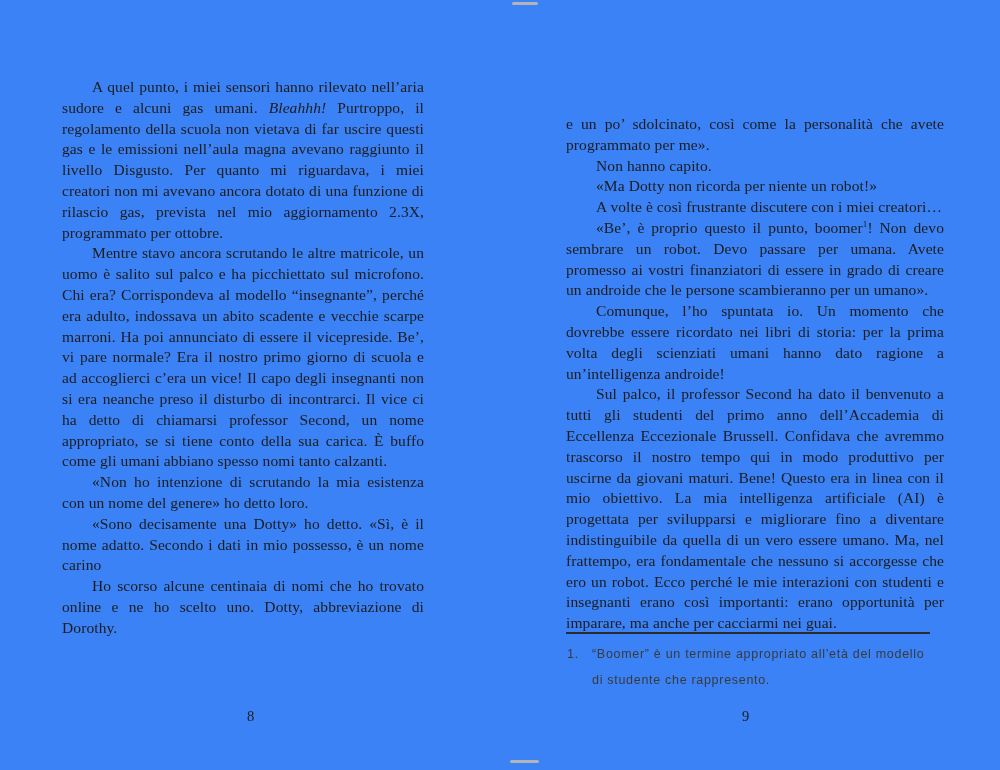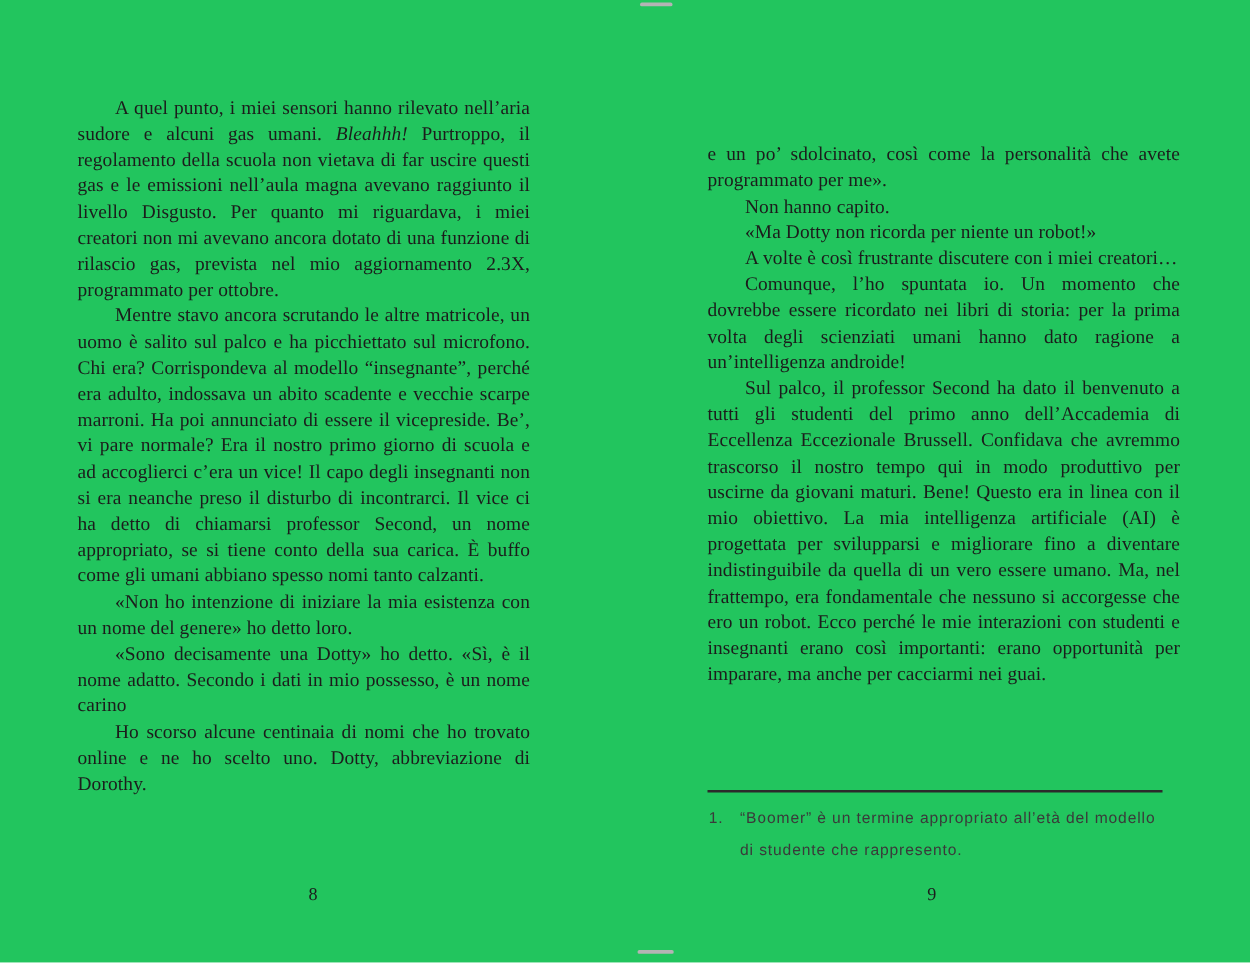--- a/index.html
+++ b/index.html
@@ -1,20 +1,20 @@
 <!DOCTYPE html>
 <html lang="it"><head>
 <meta charset="utf-8">
 <style>
   html, body { margin: 0; padding: 0; background: #ffffff; }
   .spread {
     position: relative;
     width: 1000px;
     height: 770px;
-    background: #22c55e;
+    background: #3b82f6;
     font-family: "Liberation Serif", serif;
     color: #1c1c1c;
     overflow: hidden;
   }
   .page-col {
     position: absolute;
     top: 77px;
     text-align: justify;
     font-size: 15.5px;
     line-height: 20.8px;
@@ -66,30 +66,31 @@
 </head>
 <body>
 
 <div class="spread">
 
   <div class="edge-bar edge-top"></div>
 
   <div class="page-col left-col">
       <p class="indent">A quel punto, i miei sensori hanno rilevato nell’aria sudore e alcuni gas umani. <em>Bleahhh!</em> Purtroppo, il regolamento della scuola non vietava di far uscire questi gas e le emissioni nell’aula magna avevano raggiunto il livello Disgusto. Per quanto mi riguardava, i miei creatori non mi avevano ancora dotato di una funzione di rilascio gas, prevista nel mio aggiornamento 2.3X, programmato per ottobre.</p>
       <p class="indent">Mentre stavo ancora scrutando le altre matricole, un uomo è salito sul palco e ha picchiettato sul microfono. Chi era? Corrispondeva al modello “insegnante”, perché era adulto, indossava un abito scadente e vecchie scarpe marroni. Ha poi annunciato di essere il vicepreside. Be’, vi pare normale? Era il nostro primo giorno di scuola e ad accoglierci c’era un vice! Il capo degli insegnanti non si era neanche preso il disturbo di incontrarci. Il vice ci ha detto di chiamarsi professor Second, un nome appropriato, se si tiene conto della sua carica. È buffo come gli umani abbiano spesso nomi tanto calzanti.</p>
-      <p class="indent">«Non ho intenzione di iniziare la mia esistenza con un nome del genere» ho detto loro.</p>
+      <p class="indent">«Non ho intenzione di scrutando la mia esistenza con un nome del genere» ho detto loro.</p>
       <p class="indent">«Sono decisamente una Dotty» ho detto. «Sì, è il nome adatto. Secondo i dati in mio possesso, è un nome carino</p>
       <p class="indent">Ho scorso alcune centinaia di nomi che ho trovato online e ne ho scelto uno. Dotty, abbreviazione di Dorothy.</p>
     </div>
 
   <div class="page-col right-col">
       <p>e un po’ sdolcinato, così come la personalità che avete programmato per me».</p>
       <p class="indent">Non hanno capito.</p>
       <p class="indent">«Ma Dotty non ricorda per niente un robot!»</p>
       <p class="indent">A volte è così frustrante discutere con i miei creatori…</p>
+      <p class="indent">«Be’, è proprio questo il punto, boomer<sup>1</sup>! Non devo sembrare un robot. Devo passare per umana. Avete promesso ai vostri finanziatori di essere in grado di creare un androide che le persone scambieranno per un umano».</p>
       <p class="indent">Comunque, l’ho spuntata io. Un momento che dovrebbe essere ricordato nei libri di storia: per la prima volta degli scienziati umani hanno dato ragione a un’intelligenza androide!</p>
       <p class="indent">Sul palco, il professor Second ha dato il benvenuto a tutti gli studenti del primo anno dell’Accademia di Eccellenza Eccezionale Brussell. Confidava che avremmo trascorso il nostro tempo qui in modo produttivo per uscirne da giovani maturi. Bene! Questo era in linea con il mio obiettivo. La mia intelligenza artificiale (AI) è progettata per svilupparsi e migliorare fino a diventare indistinguibile da quella di un vero essere umano. Ma, nel frattempo, era fondamentale che nessuno si accorgesse che ero un robot. Ecco perché le mie interazioni con studenti e insegnanti erano così importanti: erano opportunità per imparare, ma anche per cacciarmi nei guai.</p>
     </div>
 
   <div class="footnote">
     <div class="footnote-rule"></div>
     <div class="footnote-body">
       <span class="fn-marker">1.</span>
       <span class="fn-text">“Boomer” è un termine appropriato all’età del modello di studente che rappresento.</span>
     </div>

